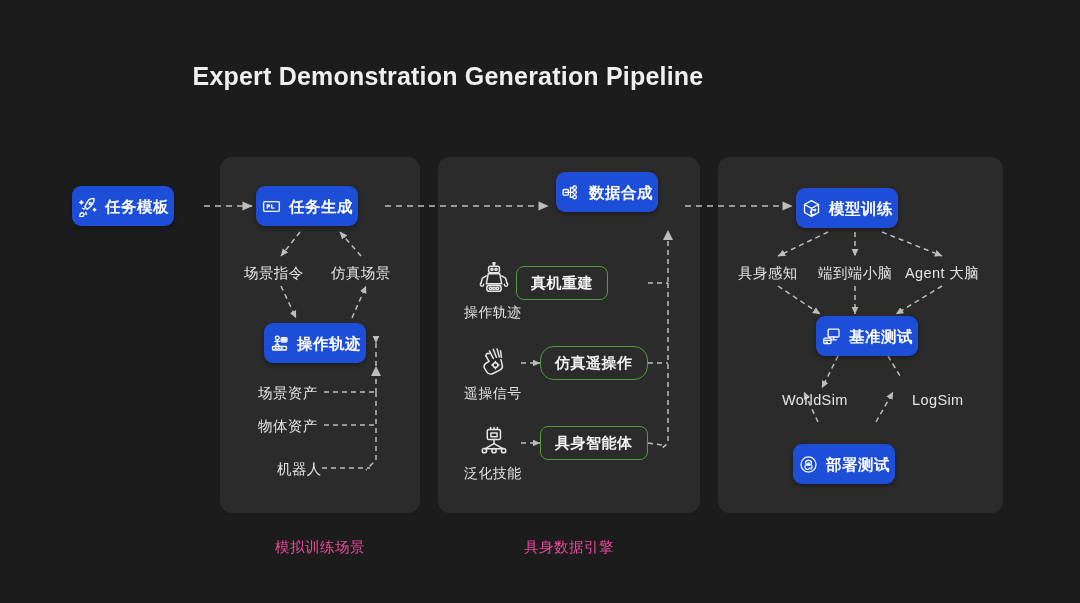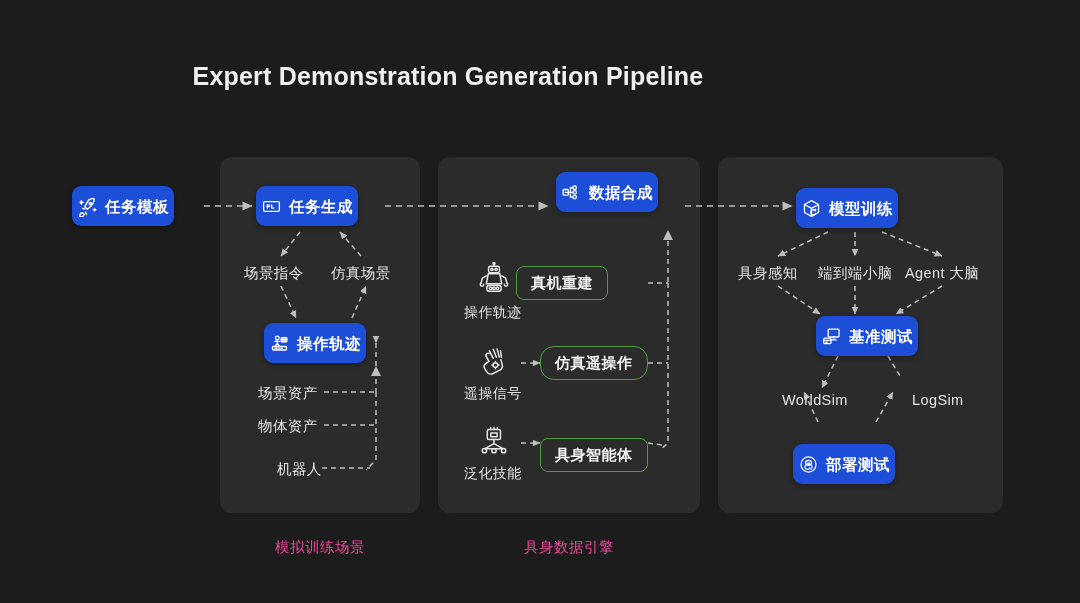--- a/index.html
+++ b/index.html
@@ -267,21 +267,21 @@
       <path d="M12.4 7.4h5.2v3.2h-5.2z"></path>
       <path d="M12.2 4.6V3M15 4.6V3M17.8 4.6V3"></path>
       <path d="M15 13v3.4"></path>
       <path d="M7.6 20.6h14.8"></path>
       <path d="M15 16.4l-7.4 4.2M15 16.4l7.4 4.2"></path>
       <circle cx="7" cy="22.2" r="1.8"></circle>
         <circle cx="15" cy="22.2" r="1.8"></circle>
         <circle cx="23" cy="22.2" r="1.8"></circle>
     </svg>
   </span>
-  <div class="obox" style="left:540px; top:438px;justify-content:center;">
+  <div class="obox" style="left:540px; top:426px;justify-content:center;">
     <span>具身智能体</span>
   </div>
   <div class="nlabel small" style="left:464px; top:465px;">泛化技能</div>
 
   <div class="pill" style="left:796px; top:188px;">
     <span class="gicon">
       <svg viewBox="0 0 24 24" width="21" height="21" fill="none" stroke="#fff" stroke-width="1.5" stroke-linecap="round" stroke-linejoin="round">
         <path d="M12 3l8 4.4v9.2L12 21l-8-4.4V7.4z"></path>
         <path d="M4 7.4l8 4.4 8-4.4M12 11.8V21"></path>
         <path d="M16.8 17.6a3 3 0 1 1-.6-3.4"></path>

